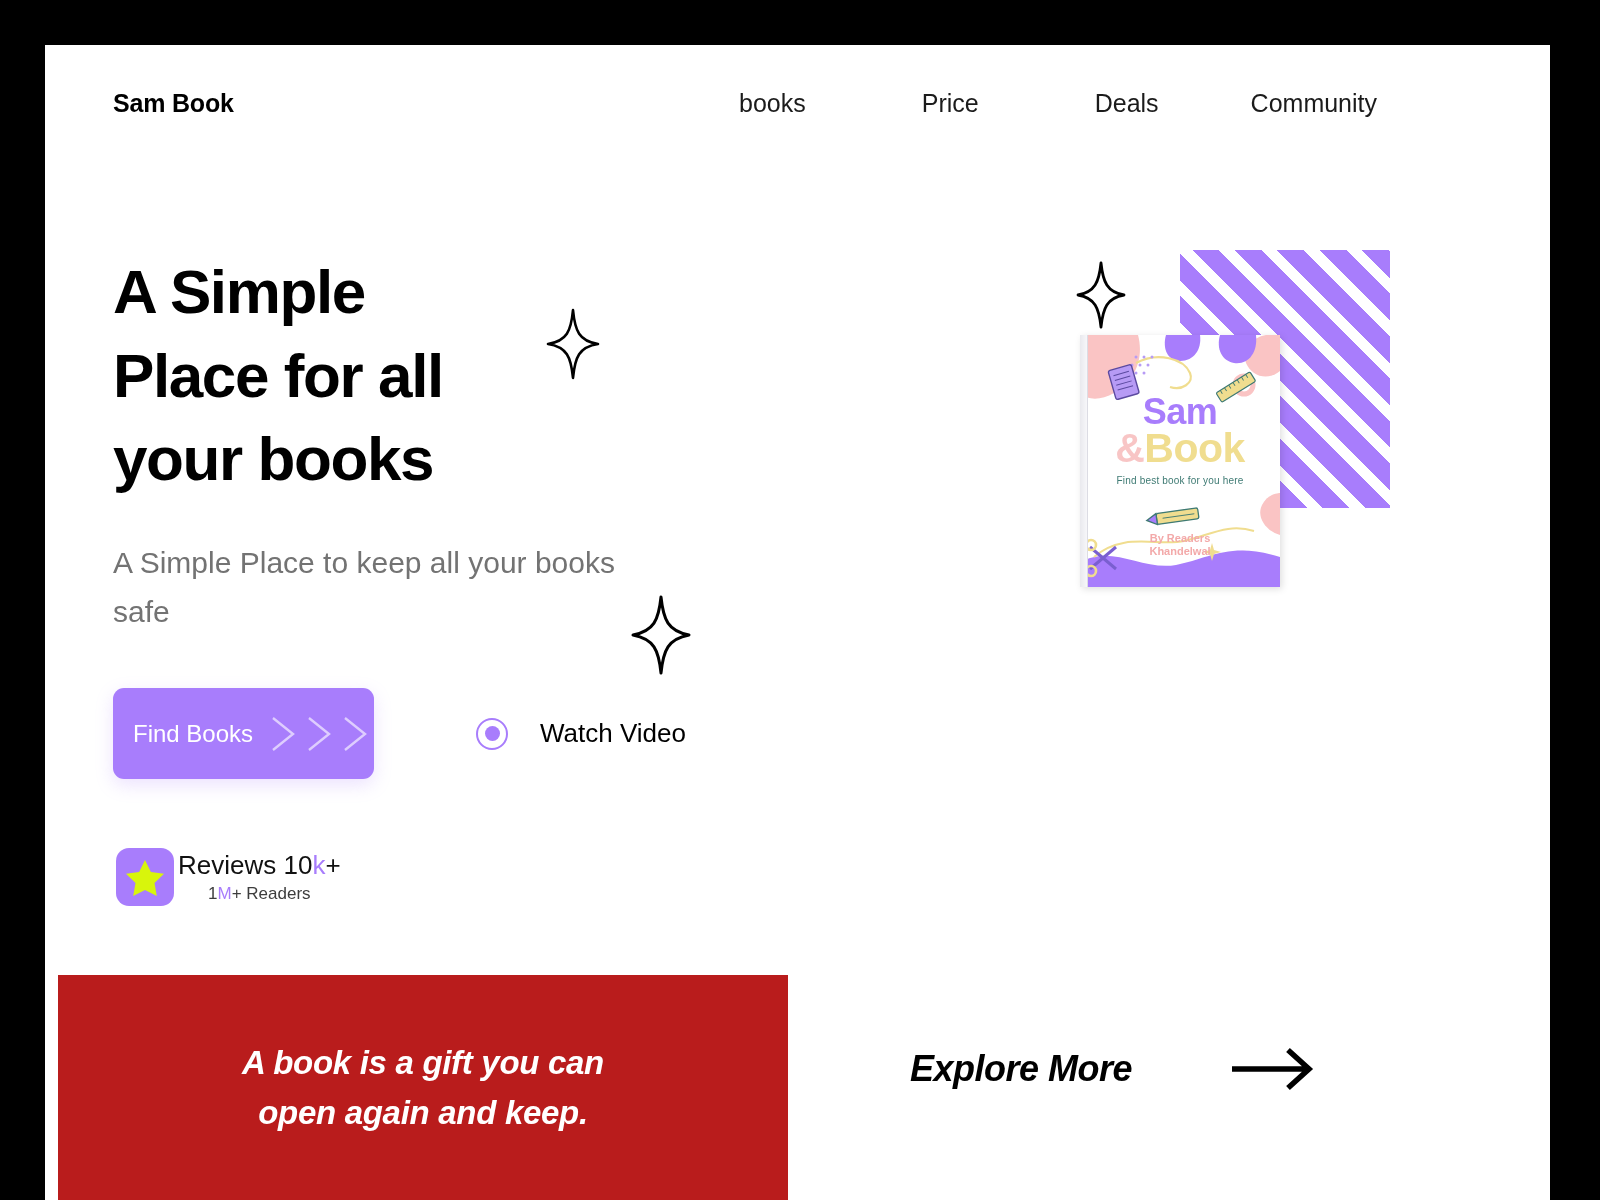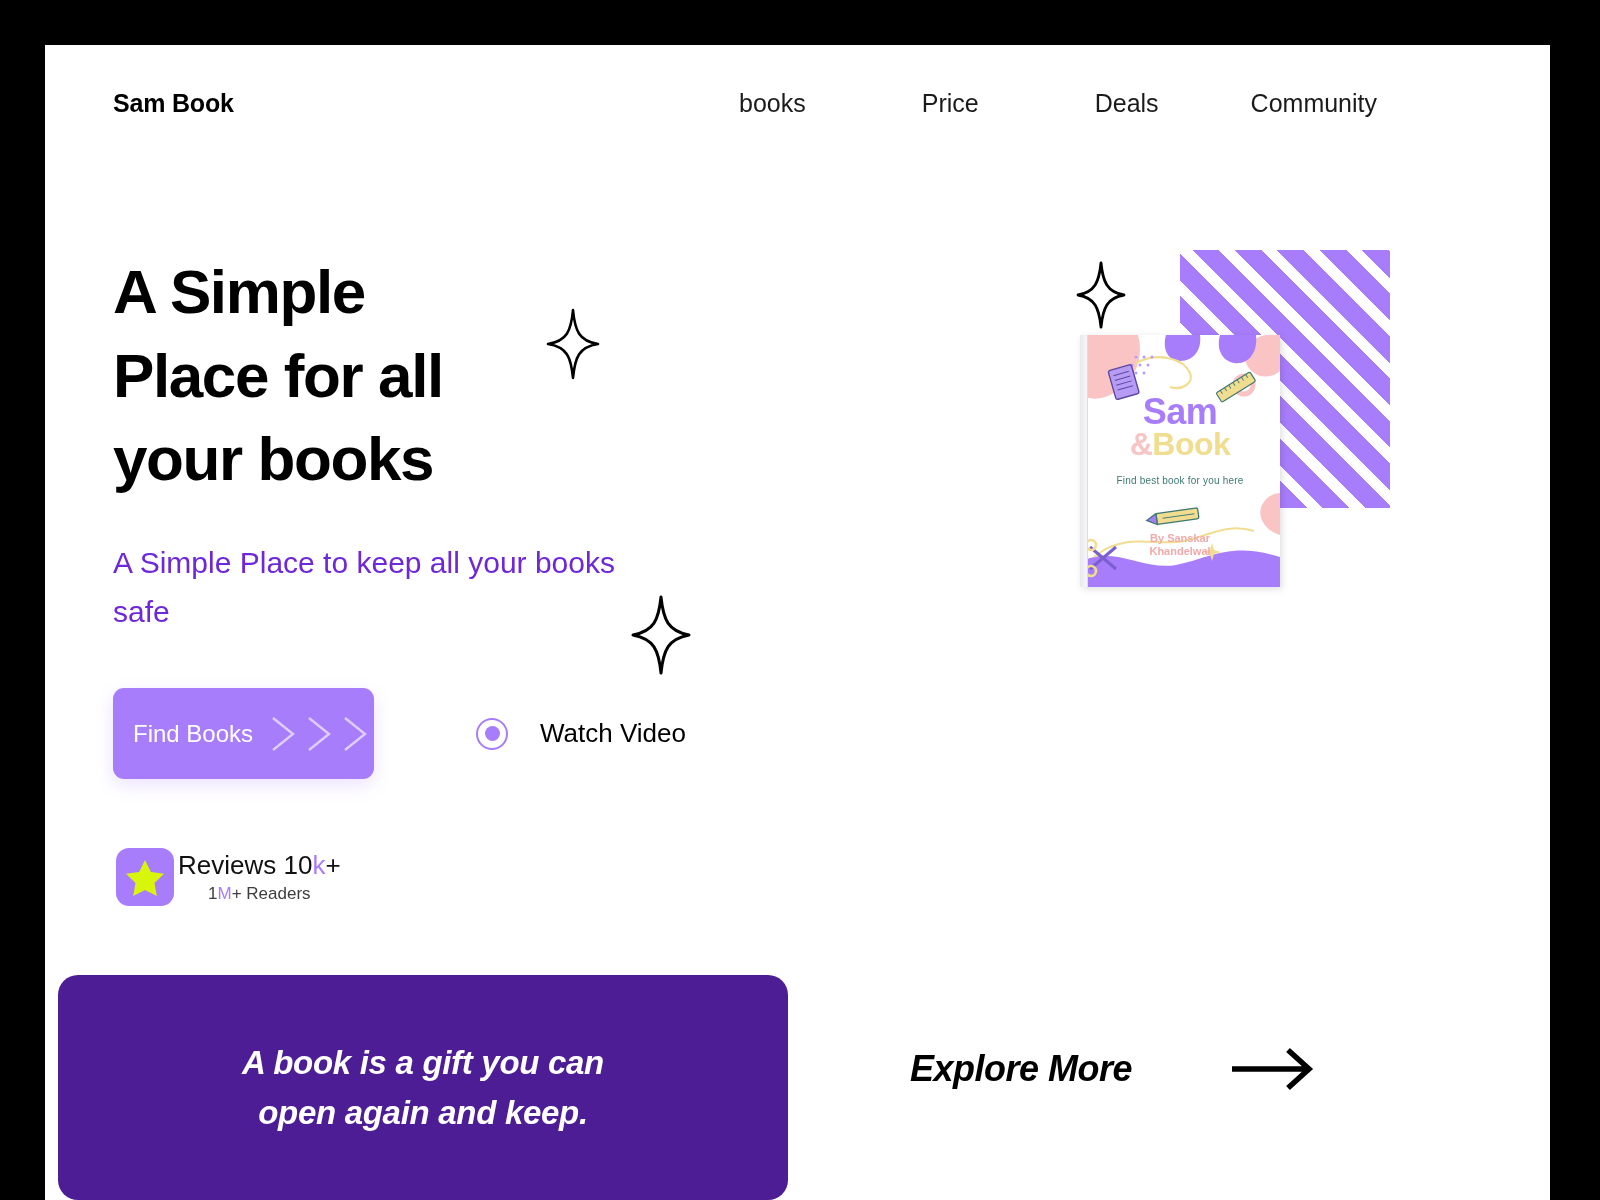--- a/index.html
+++ b/index.html
@@ -76,21 +76,21 @@
     line-height: 1.35;
     font-weight: bold;
     color: #000000;
     letter-spacing: -1.4px;
     margin: 0;
   }
   #hero-subheading {
     margin: 38px 0 0 0;
     font-size: 30px;
     line-height: 1.62;
-    color: #6d28d9;
+    color: #737373;
     font-weight: 400;
     max-width: 520px;
   }
 
   
   #cta-row {
     position: absolute;
     left: 68px;
     top: 643px;
     display: flex;
@@ -234,21 +234,21 @@
     position: absolute;
     left: 0; right: 0; top: 60px;
     font-size: 36px;
     font-weight: bold;
     color: #a87dfc;
     letter-spacing: -0.5px;
   }
   #cover-title-row2 {
     position: absolute;
     left: 0; right: 0; top: 95px;
-    font-size: 32px;
+    font-size: 41px;
     font-weight: bold;
     letter-spacing: -0.5px;
   }
   #cover-amp { color: #f8c5c5; }
   #cover-book { color: #f0dd8f; }
   #cover-tagline {
     position: absolute;
     left: 0; right: 0; top: 140px;
     text-align: center;
     font-size: 10px;
@@ -265,25 +265,24 @@
     line-height: 1.22;
   }
 
   
   #quote-band {
     position: absolute;
     left: 13px;
     top: 930px;
     width: 730px;
     height: 225px;
-    background: #4c1d95;
+    background: #b91c1c;
     display: flex;
     align-items: center;
     justify-content: center;
-    border-radius: 20px;
   }
   #quote-text {
     font-size: 33px;
     font-weight: bold;
     font-style: italic;
     color: #ffffff;
     line-height: 1.5;
     text-align: center;
     letter-spacing: -0.3px;
     margin: 0;
@@ -437,21 +436,21 @@
         </g>
 
         <path d="M132 208 l2 7 l7 2 l-7 2 l-2 7 l-2 -7 l-7 -2 l7 -2 Z" fill="#f0dd8f"></path>
       </svg>
 
       <div id="book-spine"></div>
 
       <div id="cover-title-sam" class="cover-title-line">Sam</div>
       <div id="cover-title-row2" class="cover-title-line"><span id="cover-amp">&amp;</span><span id="cover-book">Book</span></div>
       <div id="cover-tagline">Find best book for you here</div>
-      <div id="cover-author"><span>By Sanskar</span><br><span>Khandelwal</span></div>
+      <div id="cover-author"><span>By Readers</span><br><span>Khandelwal</span></div>
     </div>
   </div>
 
   <div id="quote-band">
     <p id="quote-text">
       <span>A book is a gift you can</span><br>
       <span>open again and keep.</span>
     </p>
   </div>
 

